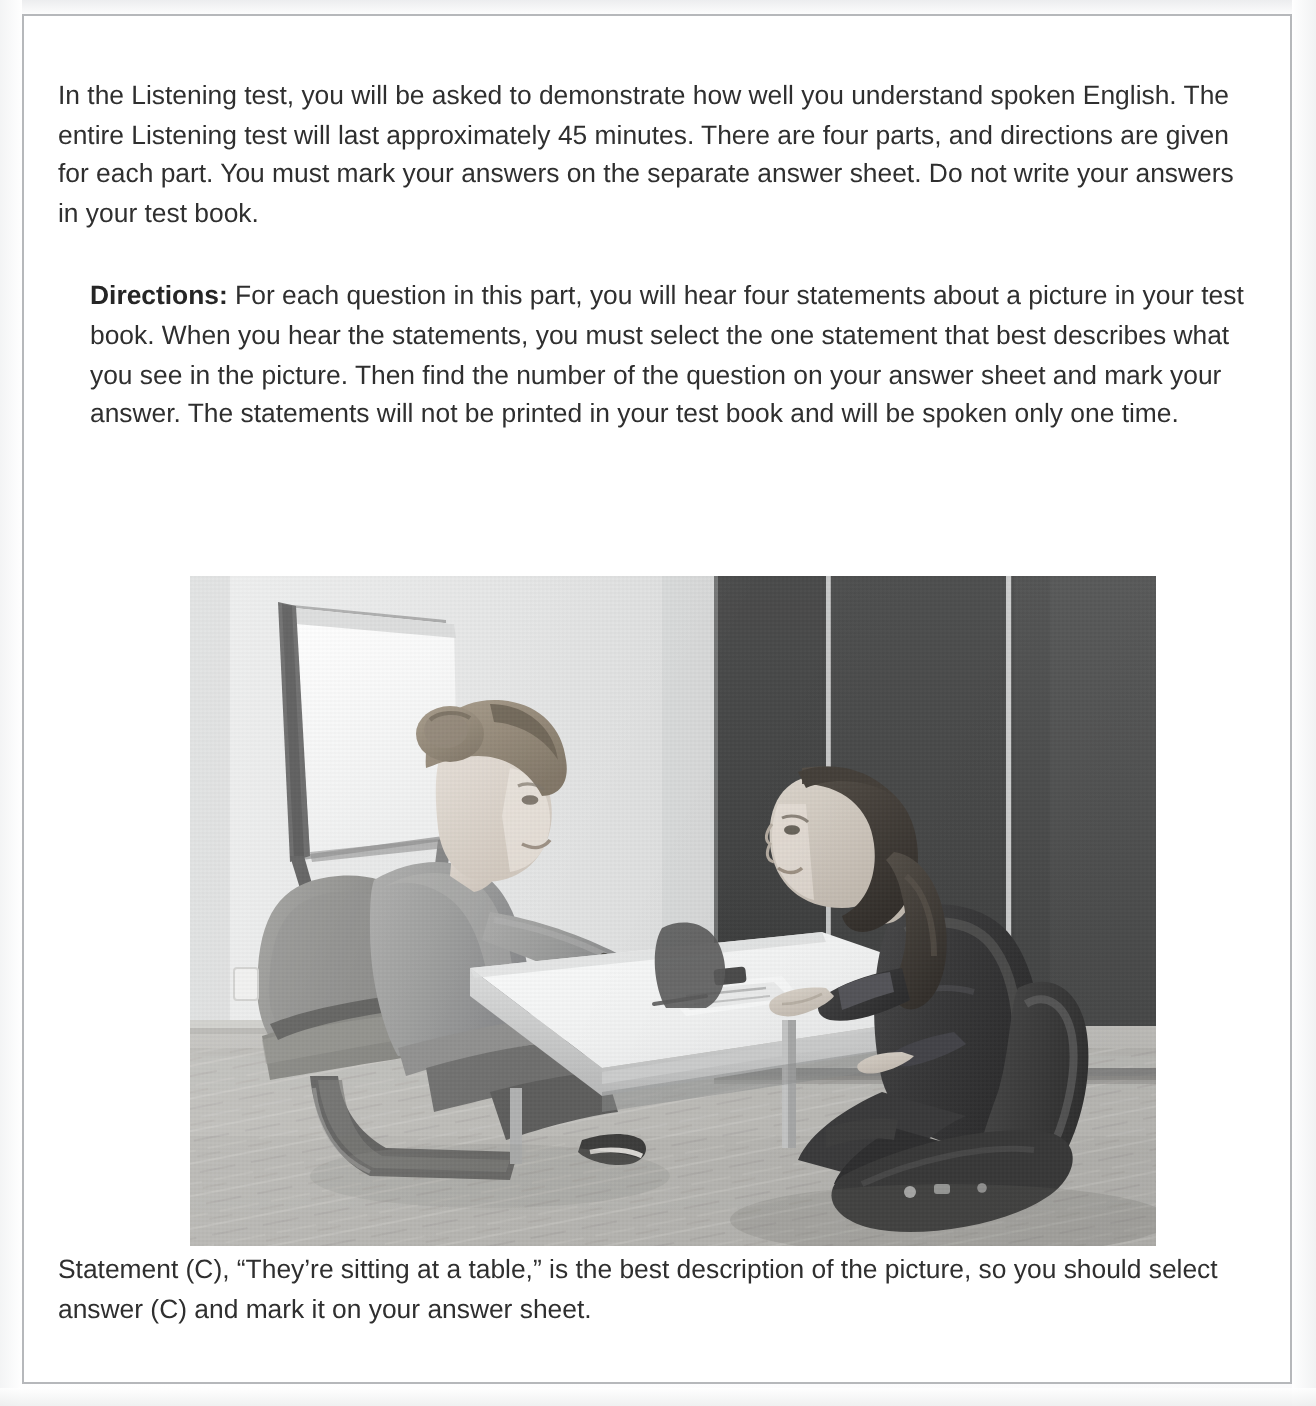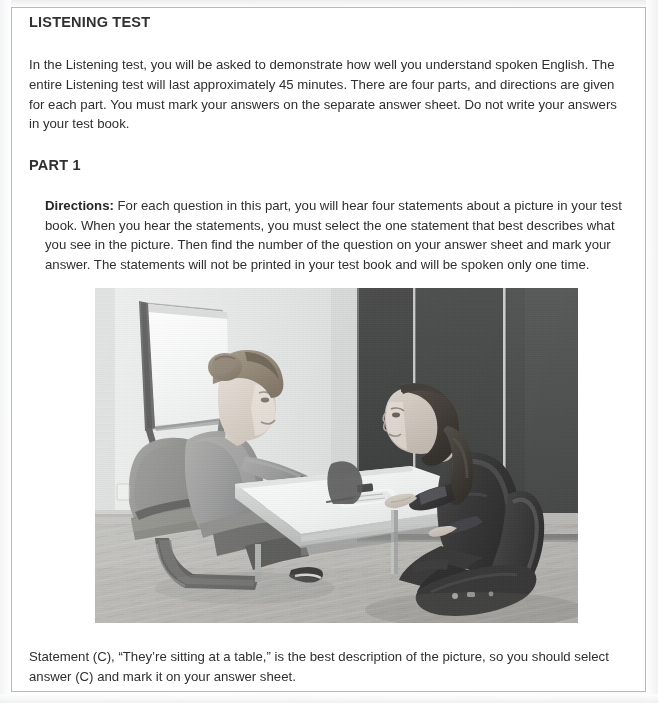--- a/index.html
+++ b/index.html
@@ -109,46 +109,44 @@
   #photo-wash {
     position:absolute; left:0; top:0; width:483px; height:335px;
     pointer-events:none;
     background: linear-gradient(115deg, rgba(255,255,255,.16) 0%, rgba(255,255,255,0) 45%, rgba(0,0,0,.05) 100%);
   }
 
   
   #caption-paragraph {
     position: absolute;
     left: 29px;
-    top: 634px;
+    top: 612px;
     width: 590px;
     font-size: 13.2px;
     line-height: 19.6px;
     color: #2f2f2f;
   }
 </style>
 </head>
 <body>
 
 <div id="page-sheet">
 
   <div id="scan-shade-top"></div>
   <div id="scan-shade-left"></div>
   <div id="scan-shade-right"></div>
   <div id="scan-shade-bottom"></div>
 
   <div id="page-border"></div>
 
   <div id="content">
 
-    <h1 class="section-heading" id="listening-test-heading">LISTENING TEST</h1>
 
     <p class="body-para" id="intro-paragraph">In the Listening test, you will be asked to demonstrate how well you understand spoken English. The entire Listening test will last approximately 45 minutes. There are four parts, and directions are given for each part. You must mark your answers on the separate answer sheet. Do not write your answers in your test book.</p>
 
-    <h2 class="section-heading" id="part1-heading">PART 1</h2>
 
     <p class="body-para" id="directions-paragraph"><span class="lead-in">Directions:</span><span> For each question in this part, you will hear four statements about a picture in your test book. When you hear the statements, you must select the one statement that best describes what you see in the picture. Then find the number of the question on your answer sheet and mark your answer. The statements will not be printed in your test book and will be spoken only one time.</span></p>
 
   </div>
 
   <div id="photo-frame">
 
     <svg id="photo-canvas" viewBox="0 0 483 335" preserveAspectRatio="none">
       <defs>
         <linearGradient id="gWallLeft" x1="0" y1="0" x2="1" y2="0">

